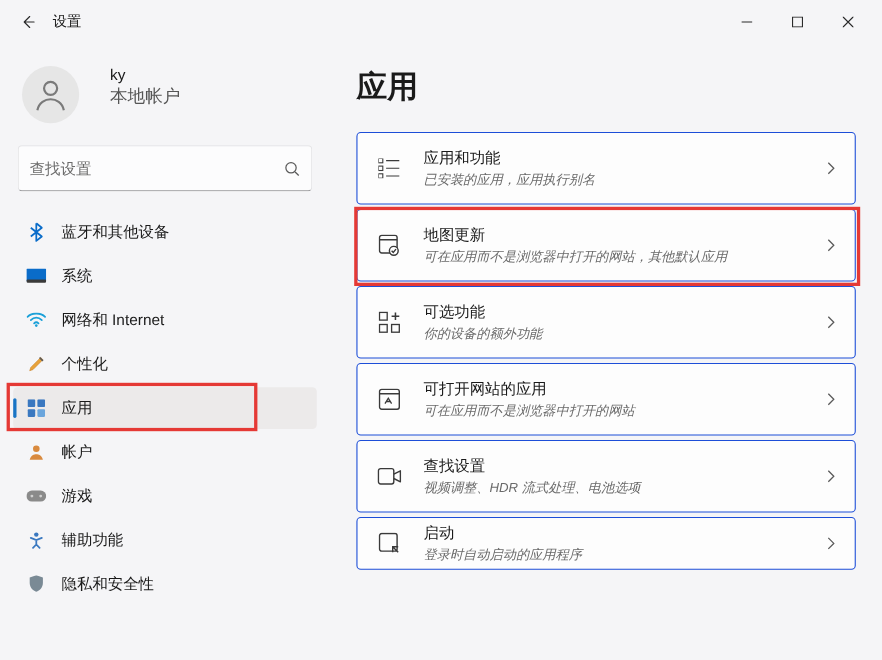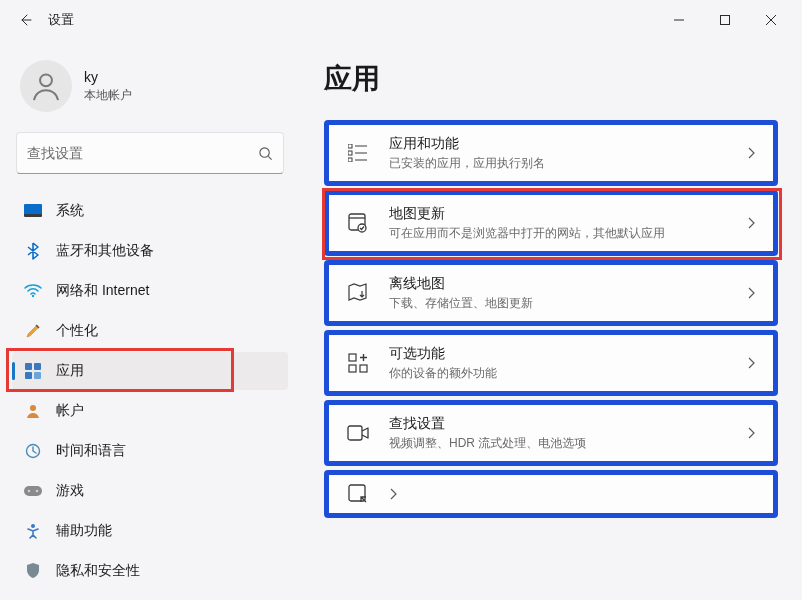--- a/index.html
+++ b/index.html
@@ -50,35 +50,34 @@
     height: calc(100% - 40px);
   }
   .sidebar {
     width: 300px;
     padding: 10px 12px 0 12px;
     display: flex;
     flex-direction: column;
   }
   .profile {
     display: flex;
-    align-items: center;
     padding: 10px 8px 20px 8px;
-    gap: 12px;
+    gap: 28px;
   }
   .avatar {
     width: 52px;
     height: 52px;
     border-radius: 50%;
     background: #e6e6e6;
     display: flex;
     align-items: center;
     justify-content: center;
   }
   .profile-text .name { font-size: 14px; font-weight: 500; }
-  .profile-text .sub { font-size: 12px; color: #555; margin-top: 2px; }
+  .profile-text .sub { font-size: 16px; color: #555; margin-top: 2px; }
   .search-box {
     height: 42px;
     background: #fcfcfd;
     border: 1px solid #e2e2e4;
     border-bottom: 1px solid #9a9a9c;
     border-radius: 4px;
     display: flex;
     align-items: center;
     padding: 0 10px;
     margin: 0 4px 18px 4px;
@@ -132,40 +131,40 @@
     overflow: hidden;
   }
   .page-title {
     font-size: 28px;
     font-weight: 600;
     margin-bottom: 22px;
   }
   .cards { display: flex; flex-direction: column; gap: 4px; position: relative; }
   .card {
     background: #fdfdfd;
-    border: 5px solid #1d4ed8;
+    border: 1px solid #1d4ed8;
     border-radius: 4px;
     height: 66px;
     display: flex;
     align-items: center;
     padding: 0 18px;
     cursor: pointer;
     gap: 20px;
   }
   .card-icon {
     width: 22px;
     height: 22px;
     display: flex;
     align-items: center;
     justify-content: center;
     color: #3a3a3a;
   }
   .card-text { flex: 1; }
   .card-title { font-size: 14px; }
-  .card-sub { font-size: 12px; color: #6a6a6a; margin-top: 2px; }
+  .card-sub { font-size: 12px; color: #6a6a6a; margin-top: 2px; font-style: italic; }
   .chev {
     color: #5a5a5a;
   }
   svg { display: block; }
 </style>
 </head>
 <body>
 
 <div class="titlebar">
   <div class="back-btn">
@@ -212,34 +211,34 @@
       <input type="text" placeholder="查找设置" style="">
       <svg width="15" height="15" viewBox="0 0 16 16">
           <circle cx="7" cy="7" r="5" stroke="#5a5a5a" stroke-width="1.2" fill="none"></circle>
           <path d="M11 11l3.5 3.5" stroke="#5a5a5a" stroke-width="1.2"></path>
         </svg>
     </div>
 
     <div class="nav">
       <div class="nav-item">
         <span class="nav-icon">
+          <svg width="14" height="18" viewBox="0 0 14 18">
+              <path d="M7 1v16l5-4-10-8M2 13l10-8-5-4" stroke="#0a6cc9" stroke-width="1.6" fill="none" stroke-linejoin="round"></path>
+            </svg>
+        </span>
+        <span class="nav-label">蓝牙和其他设备</span>
+      </div>
+      <div class="nav-item">
+        <span class="nav-icon">
           <svg width="18" height="14" viewBox="0 0 18 14">
               <rect x="0" y="0" width="18" height="12" rx="1" fill="#0a6cc9"></rect>
               <rect x="0" y="10" width="18" height="3" rx="1" fill="#3a3a3a"></rect>
             </svg>
         </span>
         <span class="nav-label">系统</span>
-      </div>
-      <div class="nav-item">
-        <span class="nav-icon">
-          <svg width="14" height="18" viewBox="0 0 14 18">
-              <path d="M7 1v16l5-4-10-8M2 13l10-8-5-4" stroke="#0a6cc9" stroke-width="1.6" fill="none" stroke-linejoin="round"></path>
-            </svg>
-        </span>
-        <span class="nav-label">蓝牙和其他设备</span>
       </div>
       <div class="nav-item">
         <span class="nav-icon">
           <svg width="18" height="14" viewBox="0 0 18 14">
               <path d="M1 4c4-4 12-4 16 0M4 7c3-3 7-3 10 0M7 10c1.3-1.3 2.7-1.3 4 0" stroke="#1aa0d8" stroke-width="1.6" fill="none" stroke-linecap="round"></path>
               <circle cx="9" cy="12" r="1.2" fill="#1aa0d8"></circle>
             </svg>
         </span>
         <span class="nav-label">网络和 Internet</span>
       </div>
@@ -267,29 +266,20 @@
         <span class="nav-icon">
           <svg width="16" height="16" viewBox="0 0 16 16">
               <circle cx="8" cy="5" r="3" fill="#d98a3e"></circle>
               <path d="M2 15c1-4 4-5 6-5s5 1 6 5z" fill="#d98a3e"></path>
             </svg>
         </span>
         <span class="nav-label">帐户</span>
       </div>
       <div class="nav-item">
         <span class="nav-icon">
-          <svg width="16" height="16" viewBox="0 0 16 16">
-              <circle cx="8" cy="8" r="6.5" stroke="#4a8bb8" stroke-width="1.4" fill="none"></circle>
-              <path d="M8 4v4l3 2" stroke="#4a8bb8" stroke-width="1.4" fill="none" stroke-linecap="round"></path>
-            </svg>
-        </span>
-        <span class="nav-label">时间和语言</span>
-      </div>
-      <div class="nav-item">
-        <span class="nav-icon">
           <svg width="18" height="12" viewBox="0 0 18 12">
               <rect x="0" y="1" width="18" height="10" rx="5" fill="#8a8a8a"></rect>
               <circle cx="5" cy="6" r="1.3" fill="#d0d0d0"></circle>
               <circle cx="13" cy="6" r="1.3" fill="#d0d0d0"></circle>
             </svg>
         </span>
         <span class="nav-label">游戏</span>
       </div>
       <div class="nav-item">
         <span class="nav-icon">
@@ -350,37 +340,20 @@
           <div class="card-title">地图更新</div>
           <div class="card-sub">可在应用而不是浏览器中打开的网站，其他默认应用</div>
         </div>
         <span class="chev">
             <svg width="8" height="12" viewBox="0 0 8 12">
               <path d="M2 1l5 5-5 5" stroke="#5a5a5a" stroke-width="1.2" fill="none"></path>
             </svg>
           </span>
       </div>
 
-      <div class="card">
-        <span class="card-icon">
-          <svg width="20" height="20" viewBox="0 0 20 20">
-              <path d="M1 3l5-2 6 2 6-2v14l-6 2-6-2-5 2V3z" stroke="#3a3a3a" stroke-width="1.2" fill="none"></path>
-              <path d="M14 8v6m-2-2l2 2 2-2" stroke="#3a3a3a" stroke-width="1.2" fill="none"></path>
-            </svg>
-        </span>
-        <div class="card-text">
-          <div class="card-title">离线地图</div>
-          <div class="card-sub">下载、存储位置、地图更新</div>
-        </div>
-        <span class="chev">
-            <svg width="8" height="12" viewBox="0 0 8 12">
-              <path d="M2 1l5 5-5 5" stroke="#5a5a5a" stroke-width="1.2" fill="none"></path>
-            </svg>
-          </span>
-      </div>
 
       <div class="card">
         <span class="card-icon">
           <svg width="20" height="20" viewBox="0 0 20 20">
               <rect x="1" y="1" width="7" height="7" stroke="#3a3a3a" stroke-width="1.2" fill="none"></rect>
               <rect x="1" y="12" width="7" height="7" stroke="#3a3a3a" stroke-width="1.2" fill="none"></rect>
               <rect x="12" y="12" width="7" height="7" stroke="#3a3a3a" stroke-width="1.2" fill="none"></rect>
               <path d="M15.5 1v7M12 4.5h7" stroke="#3a3a3a" stroke-width="1.4"></path>
             </svg>
         </span>
@@ -388,20 +361,38 @@
           <div class="card-title">可选功能</div>
           <div class="card-sub">你的设备的额外功能</div>
         </div>
         <span class="chev">
             <svg width="8" height="12" viewBox="0 0 8 12">
               <path d="M2 1l5 5-5 5" stroke="#5a5a5a" stroke-width="1.2" fill="none"></path>
             </svg>
           </span>
       </div>
 
+      <div class="card">
+        <span class="card-icon">
+          <svg width="20" height="20" viewBox="0 0 20 20">
+              <rect x="1" y="1" width="18" height="18" rx="2" stroke="#3a3a3a" stroke-width="1.3" fill="none"></rect>
+              <path d="M1 5h18" stroke="#3a3a3a" stroke-width="1.3"></path>
+              <path d="M6 14l3-5 3 5M7 12h4" stroke="#3a3a3a" stroke-width="1.2" fill="none"></path>
+            </svg>
+        </span>
+        <div class="card-text">
+          <div class="card-title">可打开网站的应用</div>
+          <div class="card-sub">可在应用而不是浏览器中打开的网站</div>
+        </div>
+        <span class="chev">
+            <svg width="8" height="12" viewBox="0 0 8 12">
+              <path d="M2 1l5 5-5 5" stroke="#5a5a5a" stroke-width="1.2" fill="none"></path>
+            </svg>
+          </span>
+      </div>
 
       <div class="card">
         <span class="card-icon">
           <svg width="22" height="16" viewBox="0 0 22 16">
               <rect x="1" y="1" width="14" height="14" rx="2" stroke="#3a3a3a" stroke-width="1.3" fill="none"></rect>
               <path d="M15 6l6-3v10l-6-3" stroke="#3a3a3a" stroke-width="1.3" fill="none" stroke-linejoin="round"></path>
             </svg>
         </span>
         <div class="card-text">
           <div class="card-title">查找设置</div>
@@ -414,20 +405,24 @@
           </span>
       </div>
 
       <div class="card" style="height:48px;">
         <span class="card-icon">
           <svg width="20" height="20" viewBox="0 0 20 20">
               <rect x="1" y="1" width="16" height="16" rx="2" stroke="#3a3a3a" stroke-width="1.3" fill="none"></rect>
               <path d="M13 13l5 5M13 18v-5h5" stroke="#3a3a3a" stroke-width="1.3" fill="none"></path>
             </svg>
         </span>
+        <div class="card-text">
+          <div class="card-title">启动</div>
+          <div class="card-sub">登录时自动启动的应用程序</div>
+        </div>
         <span class="chev">
             <svg width="8" height="12" viewBox="0 0 8 12">
               <path d="M2 1l5 5-5 5" stroke="#5a5a5a" stroke-width="1.2" fill="none"></path>
             </svg>
           </span>
       </div>
 
       <div class="highlight-frame" style="left:-2px; top:68px; width:460px; height:72px;"></div>
     </div>
   </div>

